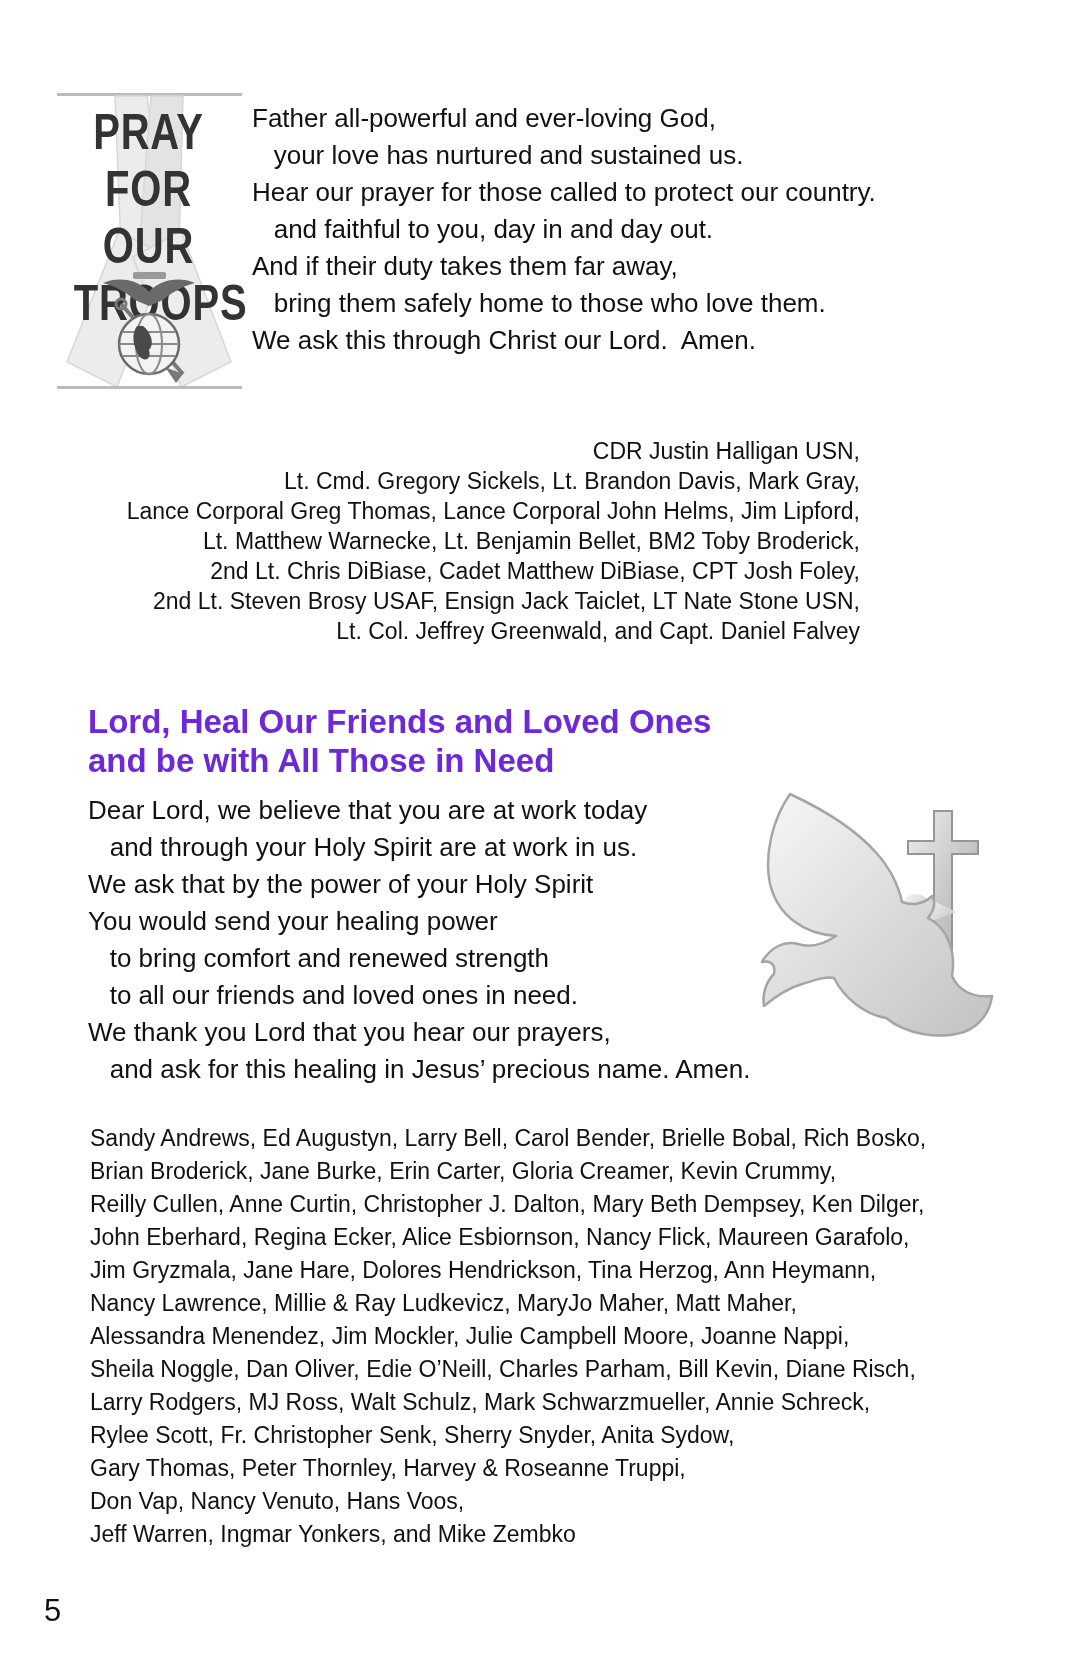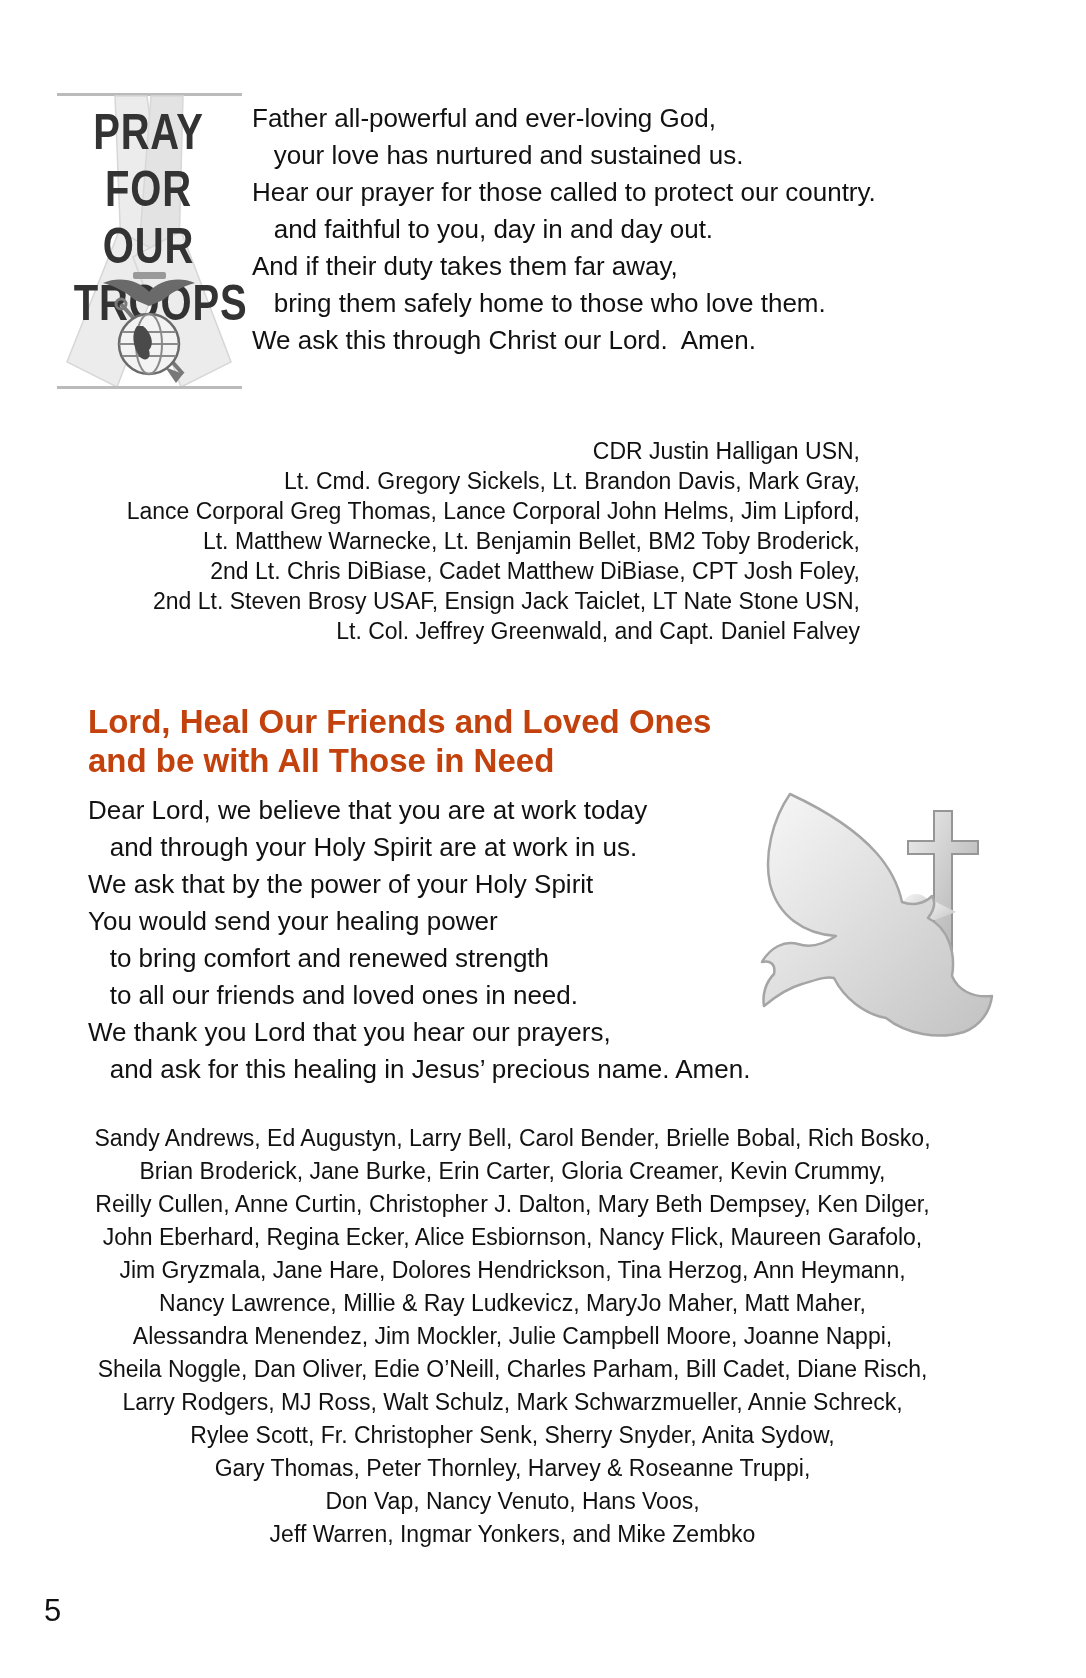--- a/index.html
+++ b/index.html
@@ -20,25 +20,25 @@
     transform:scaleX(0.8); transform-origin:50% 0; }
   #emblem-svg { position:absolute; left:42px; top:182px; width:105px; height:118px; }
 
   
   .prayer { white-space:pre; font-size:26px; line-height:37px; }
   #troops-prayer { left:252px; top:100px; width:740px; }
   #healing-prayer { left:88px; top:792px; width:760px; line-height:38px; }
 
   #troops-names { left:60px; top:436px; width:800px; text-align:right;
     font-size:23px; line-height:30px; }
-  #healing-names { left:90px; top:1122px; width:845px; text-align:center;
+  #healing-names { left:90px; top:1122px; width:845px; text-align:left;
     font-size:23px; line-height:33px; }
 
   #healing-heading { left:88px; top:702px; width:760px;
-    font-size:33px; font-weight:bold; line-height:39px; color:#c2410c; }
+    font-size:33px; font-weight:bold; line-height:39px; color:#6d28d9; }
 
   #dove-svg { left:758px; top:786px; width:240px; height:252px; }
 
   #page-number { left:44px; top:1593px; font-size:31px; }
 </style>
 </head>
 <body>
 
 <div>
 
@@ -143,21 +143,21 @@
   </svg>
 
   <div class="abs" id="healing-names">
     <div>Sandy Andrews, Ed Augustyn, Larry Bell, Carol Bender, Brielle Bobal, Rich Bosko,</div>
     <div>Brian Broderick, Jane Burke, Erin Carter, Gloria Creamer, Kevin Crummy,</div>
     <div>Reilly Cullen, Anne Curtin, Christopher J. Dalton, Mary Beth Dempsey, Ken Dilger,</div>
     <div>John Eberhard, Regina Ecker, Alice Esbiornson, Nancy Flick, Maureen Garafolo,</div>
     <div>Jim Gryzmala, Jane Hare, Dolores Hendrickson, Tina Herzog, Ann Heymann,</div>
     <div>Nancy Lawrence, Millie &amp; Ray Ludkevicz, MaryJo Maher, Matt Maher,</div>
     <div>Alessandra Menendez, Jim Mockler, Julie Campbell Moore, Joanne Nappi,</div>
-    <div>Sheila Noggle, Dan Oliver, Edie O’Neill, Charles Parham, Bill Cadet, Diane Risch,</div>
+    <div>Sheila Noggle, Dan Oliver, Edie O’Neill, Charles Parham, Bill Kevin, Diane Risch,</div>
     <div>Larry Rodgers, MJ Ross, Walt Schulz, Mark Schwarzmueller, Annie Schreck,</div>
     <div>Rylee Scott, Fr. Christopher Senk, Sherry Snyder, Anita Sydow,</div>
     <div>Gary Thomas, Peter Thornley, Harvey &amp; Roseanne Truppi,</div>
     <div>Don Vap, Nancy Venuto, Hans Voos,</div>
     <div>Jeff Warren, Ingmar Yonkers, and Mike Zembko</div>
   </div>
 
   <div class="abs" id="page-number">5</div>
 
 </div>

